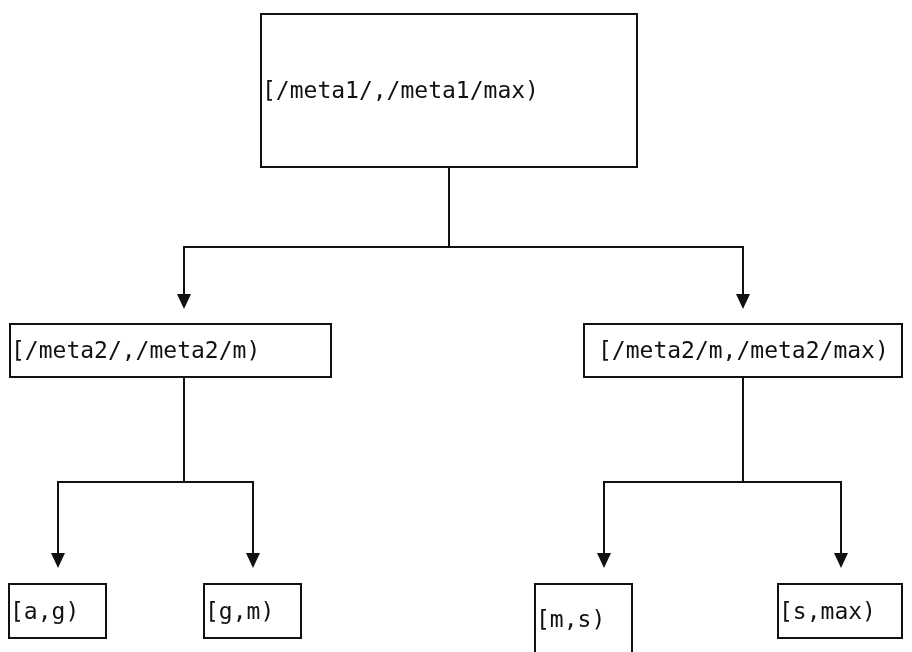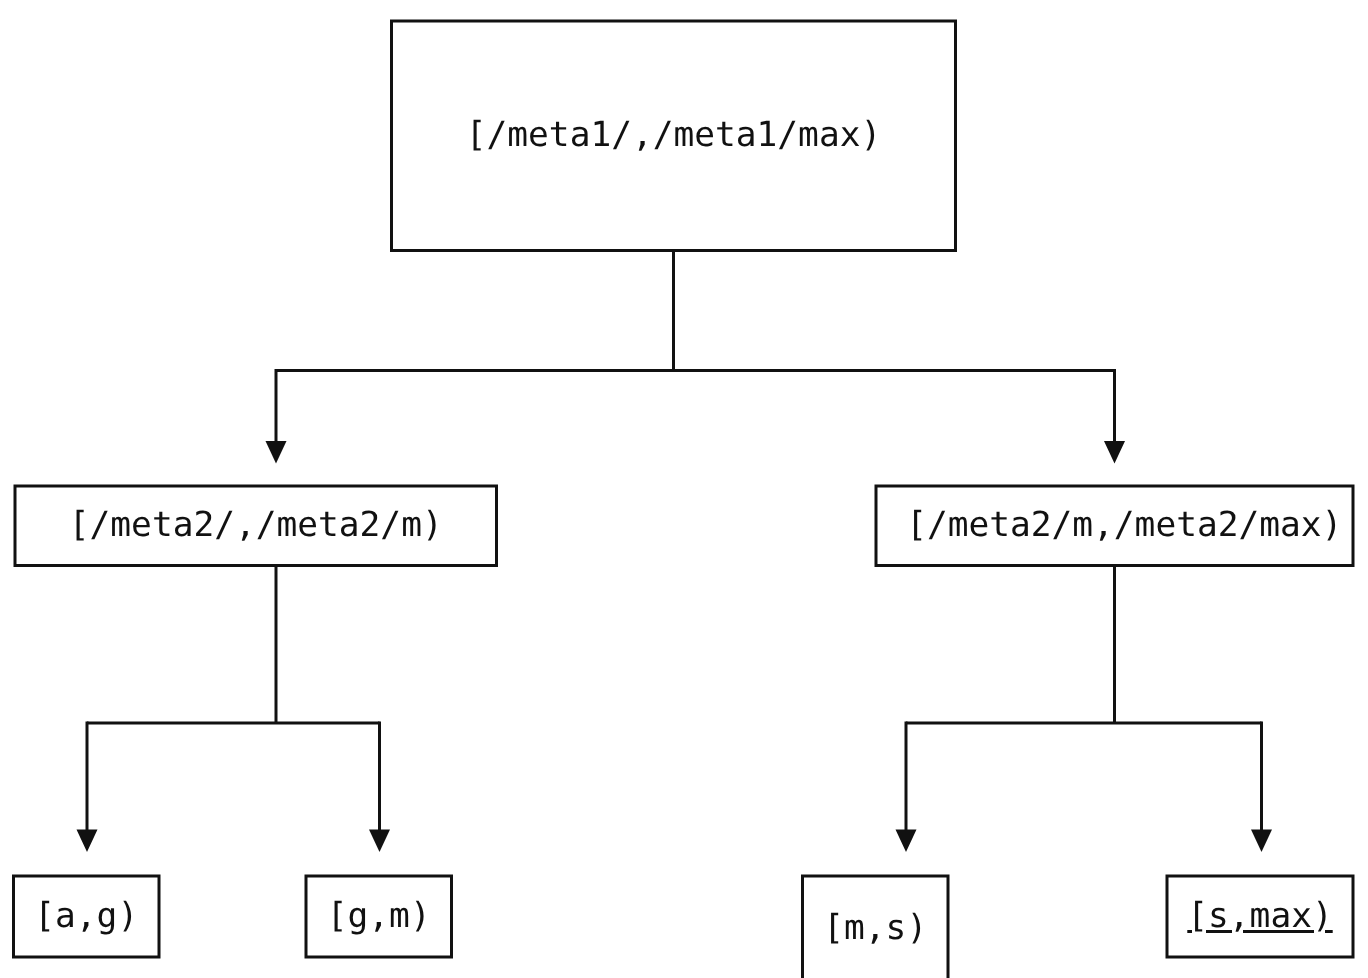--- a/index.html
+++ b/index.html
@@ -31,33 +31,33 @@
     fill: #111111;
     stroke: none;
   }
   .node {
     position: absolute;
     box-sizing: border-box;
     border: 2px solid #111111;
     background: #ffffff;
     display: flex;
     align-items: center;
-    justify-content: center;
+    justify-content: flex-start;
     color: #111111;
     font-size: 23px;
     line-height: 1;
     white-space: nowrap;
   }
   .node-root   { left: 260px; top: 13px;  width: 378px; height: 155px; }
   .node-l      { left: 9px;  top: 323px; width: 323px; height: 55px;  }
   .node-r      { left: 583px; top: 323px; width: 320px; height: 55px; padding-left: 13px;  }
   .node-ll     { left: 8px;   top: 583px; width: 99px;  height: 56px;  }
   .node-lr     { left: 203px; top: 583px; width: 99px;  height: 56px;  }
   .node-rl     { left: 534px; top: 583px; width: 99px;  height: 72px;  }
-  .node-rr     { left: 777px; top: 583px; width: 126px; height: 56px; text-decoration: underline;  }
+  .node-rr     { left: 777px; top: 583px; width: 126px; height: 56px;  }
 </style>
 </head>
 <body>
 
 <div class="canvas">
 
   <svg class="edges" viewBox="0 0 912 652">
 
     <path class="edge" d="M449,168 L449,247"></path>
     <path class="edge" d="M184,247 L743,247"></path>

